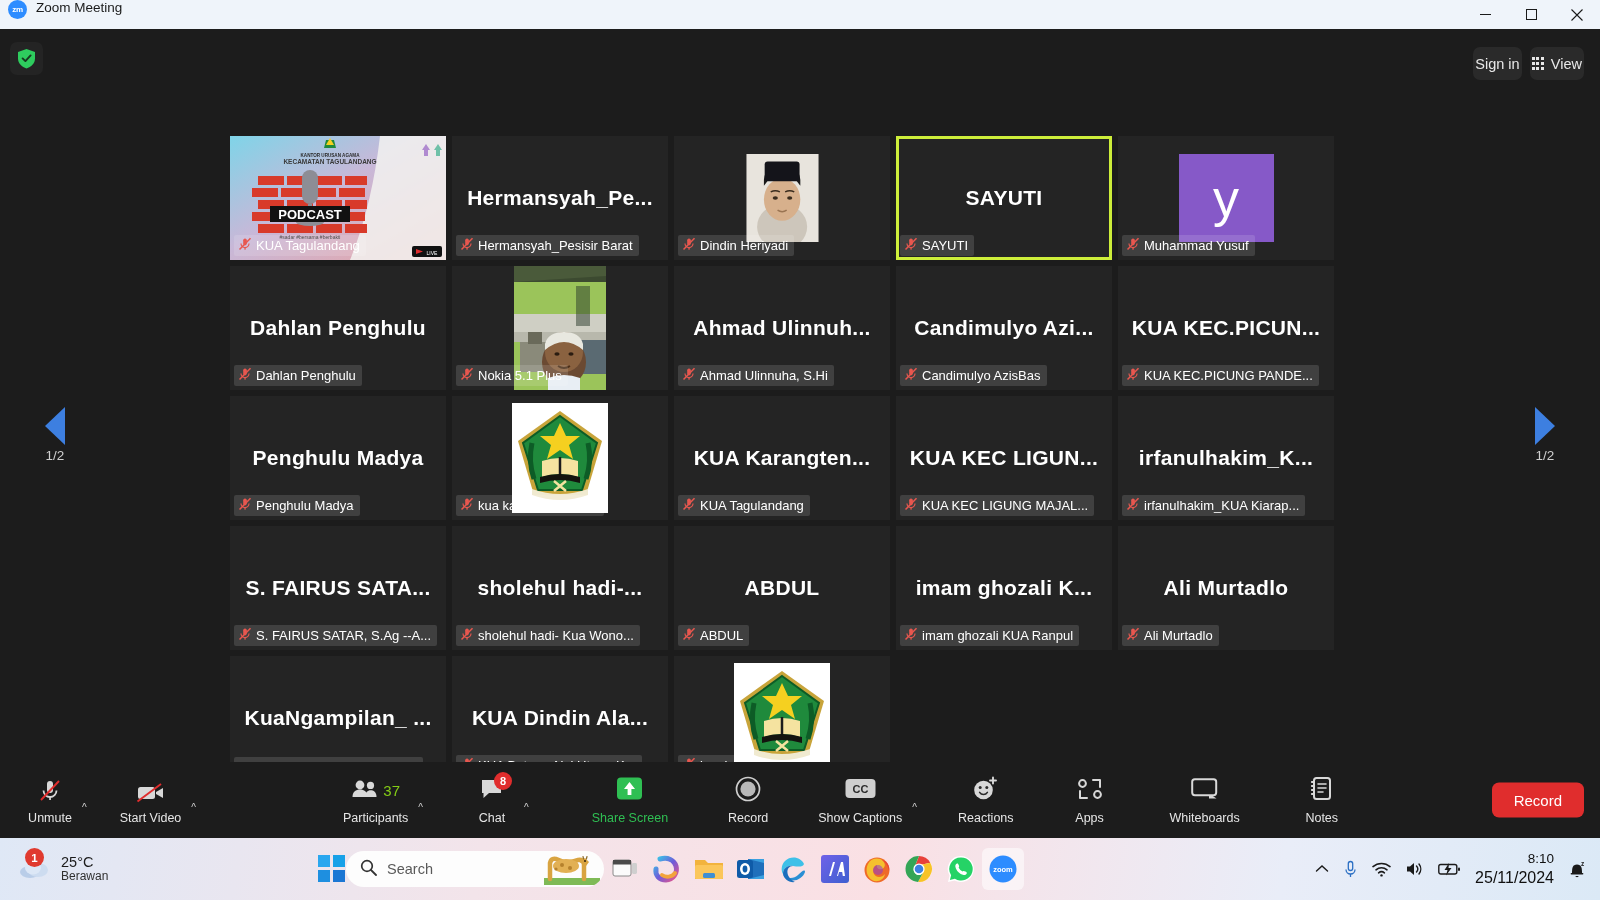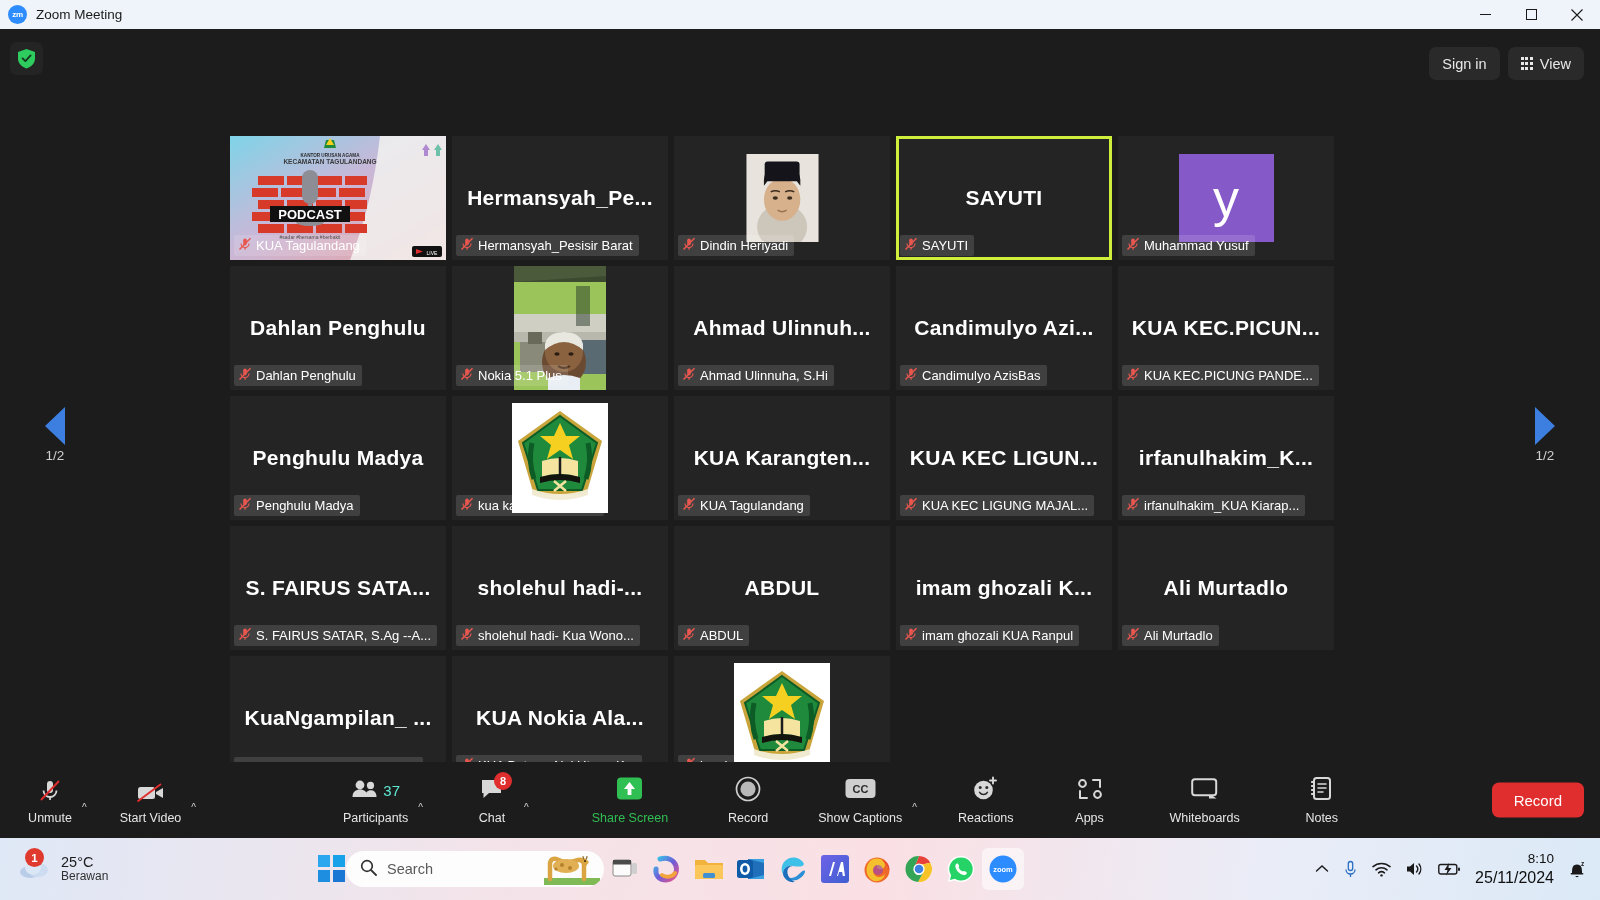--- a/index.html
+++ b/index.html
@@ -5,21 +5,21 @@
   * { margin:0; padding:0; box-sizing:border-box; }
   html,body { width:1600px; height:900px; overflow:hidden; }
   body {
     font-family:"Liberation Sans", sans-serif;
     background:#1a1a1a;
     -webkit-font-smoothing:antialiased;
   }
 
   
   #titlebar {
-    height:29px; background:#eff4fa; display:flex; align-items:center;
+    height:29px; background:#eff4fa; display:flex; align-items:flex-start;
     padding-left:8px; position:relative;
   }
   .zm-logo {
     width:19px; height:19px; border-radius:50%;
     background:#2d8cff; color:#fff; font-size:8px; font-weight:bold;
     display:flex; align-items:center; justify-content:center;
     letter-spacing:-0.4px;
   }
   #title-text { font-size:13.5px; color:#1a1a1a; margin-left:9px; }
   .win-ctrls { position:absolute; right:0; top:0; height:29px; display:flex; }
@@ -31,21 +31,21 @@
   #zoomapp { height:809px; background:#1c1c1c; position:relative; }
 
   #topbar { height:75px; position:relative; }
   #shield {
     position:absolute; left:10px; top:13px; width:33px; height:33px;
     background:#242424; border-radius:7px;
     display:flex; align-items:center; justify-content:center;
   }
   #topright { position:absolute; right:16px; top:18px; display:flex; gap:8px; align-items:center; }
   .tr-btn {
-    height:33px; padding:0 13px; border-radius:7px; background:#2a2a2a;
+    height:33px; padding:0 2px; border-radius:7px; background:#2a2a2a;
     color:#e8e8e8; font-size:14.5px; display:flex; align-items:center; gap:7px;
     cursor:pointer;
   }
   .grid-ico { display:grid; grid-template-columns:repeat(3,3px); grid-template-rows:repeat(3,3px);
               gap:1.6px; }
   .grid-ico i { background:#e8e8e8; display:block; width:3px; height:3px; }
 
   
   #gallery {
     position:absolute; left:230px; top:107px; width:1110px;
@@ -95,21 +95,21 @@
   .tb-ico { height:26px; display:flex; align-items:flex-end; justify-content:center; position:relative; }
   .tb-lbl { color:#e6e6e6; font-size:12.5px; margin-top:7px; white-space:nowrap; }
   .tb-lbl.green { color:#2fbf53; }
   .caret { color:#d4d4d4; font-size:10px; margin-left:2px; align-self:center;
            padding:14px 5px 0 2px; cursor:pointer; }
   .badge {
     position:absolute; top:-6px; left:14px; background:#e02d2d; color:#fff;
     font-size:11px; font-weight:bold; border-radius:9px; min-width:18px; height:18px;
     display:flex; align-items:center; justify-content:center; padding:0 4px;
   }
-  .pcount { color:#5eead4; font-size:15px; margin-left:5px; }
+  .pcount { color:#84cc16; font-size:15px; margin-left:5px; }
   #leave-btn {
     position:absolute; right:16px; top:50%; transform:translateY(-50%);
     background:#e02d2d; color:#fff; font-size:15px; border-radius:7px;
     padding:9px 22px; cursor:pointer;
   }
 
   
   #taskbar {
     height:62px; width:100%;
     background:linear-gradient(100deg,#dfe8f6 0%,#f3e4ea 30%,#fae0e4 55%,#e9edf8 80%,#dbe9f6 100%);
@@ -545,21 +545,21 @@
           <span class="lbl-txt">Ali Murtadlo</span>
         </div>
       </div>
       <div class="tile">
         <div class="tile-name-big">KuaNgampilan_ ...</div>
         <div class="tile-label">
           <span class="lbl-txt">KuaNgampilan_Yogya_Fauzan</span>
         </div>
       </div>
       <div class="tile">
-        <div class="tile-name-big">KUA Nokia Ala...</div>
+        <div class="tile-name-big">KUA Dindin Ala...</div>
         <div class="tile-label">
           <span class="mute-ico"><svg width="14" height="14" viewBox="0 0 14 14">
               <rect x="5.2" y="1.4" width="3.6" height="7" rx="1.8" fill="#e8574f"></rect>
               <path d="M3 6.6 a4 4 0 0 0 8 0" stroke="#e8574f" stroke-width="1.2" fill="none"></path>
               <rect x="6.4" y="10.4" width="1.3" height="2.3" fill="#e8574f"></rect>
               <path d="M1.5 12.6 L12.5 1.2" stroke="#e8574f" stroke-width="1.5"></path>
             </svg></span>
           <span class="lbl-txt">KUA Batang Alai Utara_K...</span>
         </div>
       </div>

